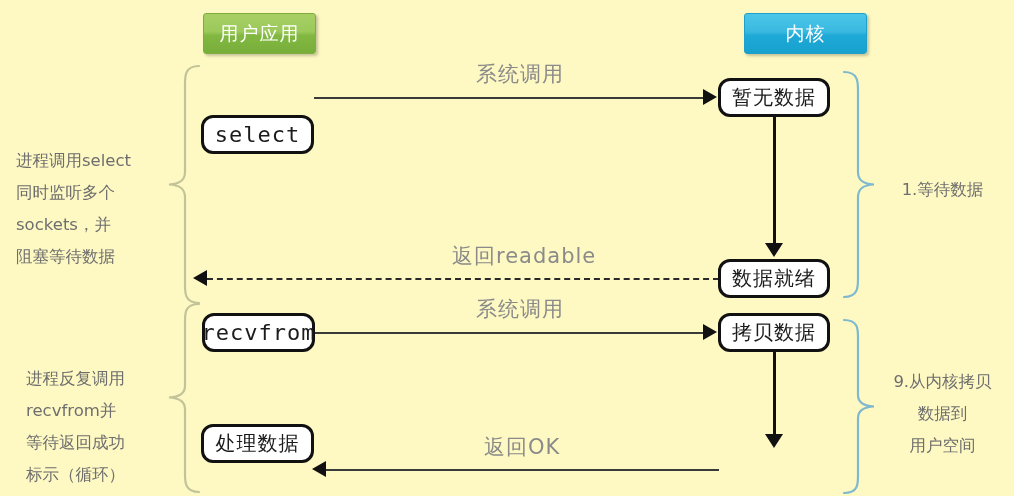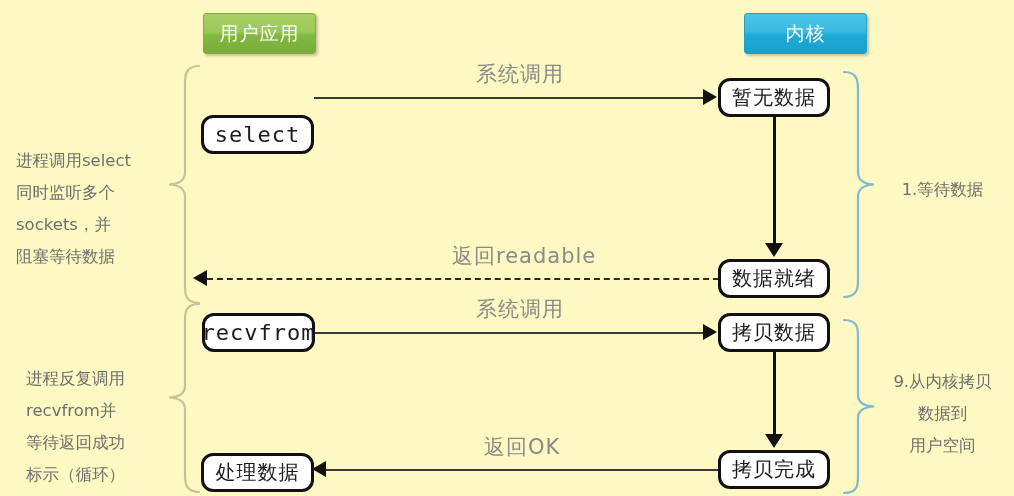--- a/index.html
+++ b/index.html
@@ -69,21 +69,21 @@
     font-family: "DejaVu Sans", "Liberation Sans", sans-serif;
     font-size: 20px;
     letter-spacing: 1px;
   }
 
   #node-select    { left: 201px; top: 78px;  width: 113px; height: 39px; margin-top: 37px; }
   #node-nodata    { left: 718px; top: 78px;  width: 112px; height: 39px; }
   #node-ready     { left: 718px; top: 259px; width: 112px; height: 39px; }
   #node-recvfrom  { left: 202px; top: 313px; width: 113px; height: 39px; }
   #node-copydata  { left: 718px; top: 313px; width: 112px; height: 39px; }
-  #node-process   { left: 201px; top: 453px; width: 113px; height: 39px; }
+  #node-process   { left: 201px; top: 424px; width: 113px; height: 39px; }
   #node-copydone  { left: 718px; top: 450px; width: 112px; height: 39px; }
 
   
   .hline {
     position: absolute;
     height: 0;
     border-top: 2px solid #3a3a3a;
     z-index: 3;
   }
   .hline.dashed {
@@ -216,23 +216,20 @@
 
   <div class="vline" style="left:773px; top:352px; height:83px;"></div>
   <div class="arrow arrow-down" style="left:765px; top:434px;"></div>
 
   <div class="hline" style="left:325px; top:469px; width:394px;"></div>
   <div class="arrow arrow-left" style="left:312px; top:461px;"></div>
   <div class="caption" style="left:484px; top:433px;">返回OK</div>
 
   <div class="node cjk" id="node-process">
     <span>处理数据</span>
-  </div>
-  <div class="node cjk" id="node-copydone">
-    <span>拷贝完成</span>
   </div>
 
   <div class="side-text side-left" id="text-select-desc">进程调用select
 同时监听多个
 sockets，并
 阻塞等待数据</div>
   <div class="side-text side-left" id="text-recv-desc">进程反复调用
 recvfrom并
 等待返回成功
 标示（循环）</div>

